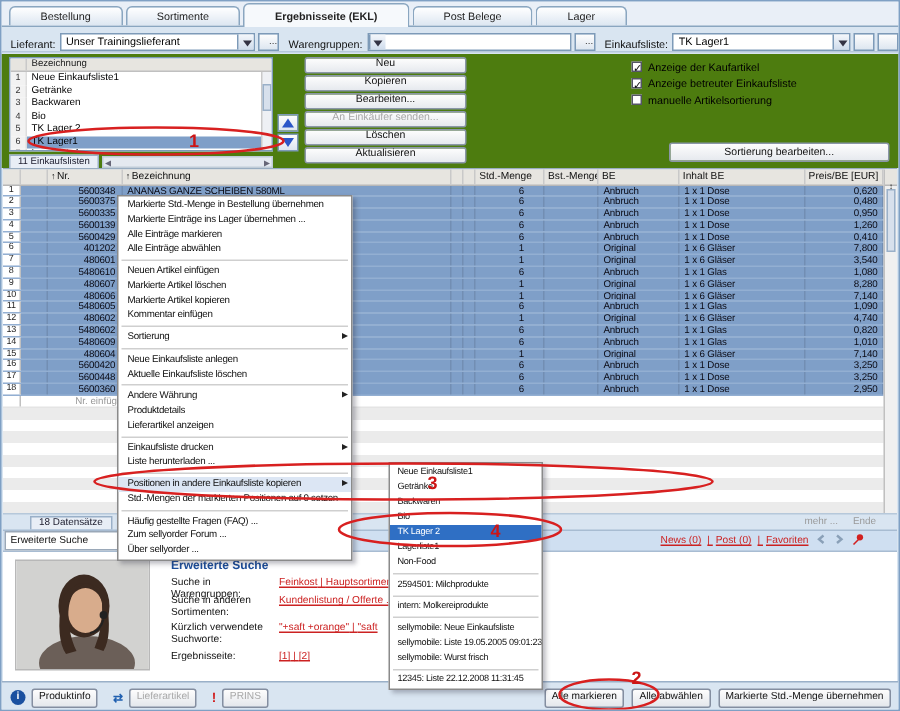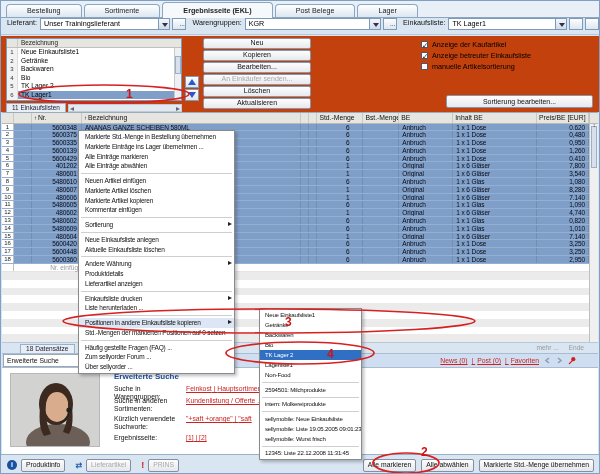--- a/index.html
+++ b/index.html
@@ -3,31 +3,31 @@
 <meta charset="utf-8">
 <style>
   html,body{margin:0;padding:0;background:#bfcfdf;}
   *{box-sizing:border-box;font-family:"Liberation Sans",sans-serif;}
   #app{position:relative;width:600px;height:474px;background:#d9e5f1;border:1px solid #7fa0c4;overflow:hidden;}
   
   .tabbar{position:absolute;left:0;top:0;right:0;height:17px;background:#e9eff7;border-bottom:1px solid #8aa6c0;display:flex;align-items:flex-end;padding-left:5px;}
   .tab{height:13px;line-height:12px;padding:0 20px;font-size:7.2px;color:#222;background:linear-gradient(#ffffff,#dce6f1);border:1px solid #8aa6c0;border-bottom:none;border-radius:4px 4px 0 0;margin-right:2px;white-space:nowrap;}
   .tab.active{font-weight:bold;height:16px;line-height:15px;background:#f6f9fc;margin-bottom:-1px;}
   
-  .toolbar{position:absolute;left:0;top:17px;right:0;height:17px;background:#d9e5f1;border-bottom:1px solid #b6c8da;display:flex;align-items:flex-start;font-size:7.2px;}
+  .toolbar{position:absolute;left:0;top:17px;right:0;height:17px;background:#d9e5f1;border-bottom:1px solid #b6c8da;display:flex;align-items:flex-end;font-size:7.2px;}
   .tb-label{margin:0 3px 0 6px;color:#111;white-space:nowrap;}
   .combo{display:flex;height:12px;border:1px solid #7d9ab8;background:#fff;}
   .combo .val{flex:1;padding:0 3px;line-height:10px;font-size:7.2px;white-space:nowrap;overflow:hidden;}
   .combo .dd{width:11px;background:linear-gradient(#f4f7fb,#cfdcec);border-left:1px solid #7d9ab8;position:relative;}
   .combo .dd::after{content:"";position:absolute;left:2.5px;top:4px;border-left:3px solid transparent;border-right:3px solid transparent;border-top:4px solid #334;}
   .mini-btn{width:13px;height:12px;border:1px solid #7d9ab8;background:linear-gradient(#fdfdfd,#dde6f0);font-size:6.5px;line-height:8px;text-align:center;margin-left:2px;color:#333;}
   .icon-btn{width:13px;height:12px;border:1px solid #7d9ab8;background:linear-gradient(#fdfdfd,#dde6f0);margin-left:2px;display:flex;align-items:center;justify-content:center;}
   .w-lief{width:132px}.w-kund{width:138px}.w-eink{width:120px}
   
-  .upper{position:absolute;left:0;top:35px;right:0;height:76px;background:#c2410c;}
+  .upper{position:absolute;left:0;top:35px;right:0;height:76px;background:#4d7c0f;}
   .listbox{position:absolute;left:5px;top:2px;width:176px;height:63px;border:1px solid #7d9ab8;background:#fff;overflow:hidden;}
   .lb-head{display:flex;height:9px;background:#e7e5e0;border-bottom:1px solid #c0c0c0;font-size:6.4px;line-height:8px;color:#222;}
   .lb-head .hn{width:11px;border-right:1px solid #c9c9c9;}
   .lb-head .hb{flex:1;padding-left:3px;}
   .lb-row{display:flex;height:8.5px;line-height:8.5px;font-size:6.6px;white-space:nowrap;}
   .lb-row .n{width:11px;background:#f2f2f2;border-right:1px solid #ddd;text-align:center;color:#333;font-size:6px;}
   .lb-row .t{flex:1;padding-left:3px;overflow:hidden;}
   .lb-row.sel .t{background:#7f9fc8;}
   .lb-vsb{position:absolute;right:0;top:9px;bottom:0;width:7px;background:#eef0f4;border-left:1px solid #c9c9c9;}
   .lb-vsb .thumb{margin:8px 0 0 0;height:18px;background:#d7e0ec;border:1px solid #9ab0c8;}
@@ -137,21 +137,20 @@
 
   <div class="toolbar">
     <span class="tb-label">Lieferant:</span>
     <div class="combo w-lief">
       <span class="val">Unser Trainingslieferant</span>
       <span class="dd"></span>
     </div>
     <button class="mini-btn">...</button>
     <span class="tb-label">Warengruppen:</span>
     <div class="combo w-kund">
-      <span class="val">KGR</span>
       <span class="dd"></span>
     </div>
     <button class="mini-btn">...</button>
     <span class="tb-label">Einkaufsliste:</span>
     <div class="combo w-eink">
       <span class="val">TK Lager1</span>
       <span class="dd"></span>
     </div>
     <button class="icon-btn">
       <svg width="9" height="9" viewBox="0 0 9 9">

